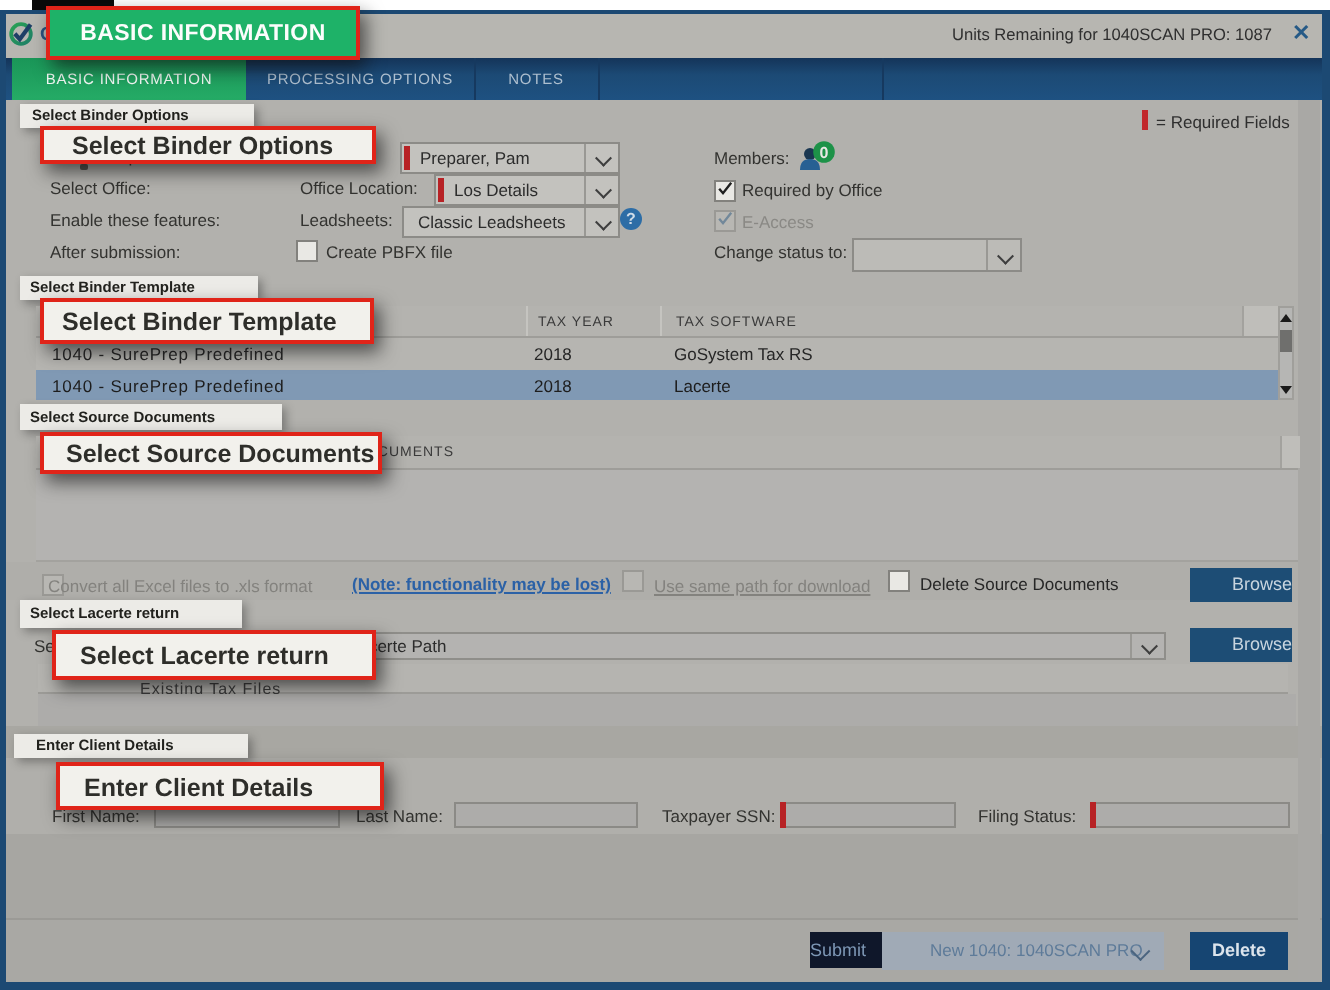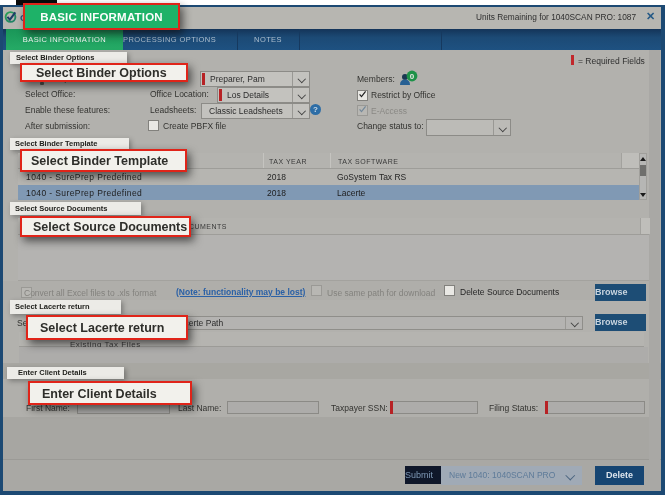--- a/index.html
+++ b/index.html
@@ -9,21 +9,21 @@
   .dd{position:absolute;background:#c3c2be;border:1px solid #8c8b87;box-sizing:border-box;}
   .dd .txt{position:absolute;left:7px;top:2px;font-size:8.5px;color:#2c2c2c;white-space:nowrap;}
   .dd .red{position:absolute;left:1px;top:1px;bottom:1px;width:3px;background:#b72225;}
   .dd .chev{position:absolute;right:0;top:0;bottom:0;width:16px;border-left:1px solid #999894;}
   .chevg{position:absolute;width:4.5px;height:4.5px;border-right:1.2px solid #3e3e3e;border-bottom:1.2px solid #3e3e3e;transform:rotate(45deg);}
   .cb{position:absolute;width:9px;height:9px;background:#e9e8e4;border:1px solid #82817d;}
   .cb.dis{background:#b8b7b3;border-color:#9a9995;}
   .callout{position:absolute;background:#f2f1ec;border:2px solid #e02419;box-shadow:3px 4px 9px rgba(15,15,15,.62);color:#2e2e2a;font-weight:700;font-size:12.5px;white-space:nowrap;}
   .stab{position:absolute;background:#ecebe7;font-size:7.5px;font-weight:bold;color:#22221e;white-space:nowrap;box-shadow:2px 2px 5px rgba(20,20,20,.35);}
   .thead{font-size:7px;color:#3a3a3a;letter-spacing:.5px;position:absolute;white-space:nowrap;}
-  .btn{position:absolute;background:#1d4d75;color:#c9d5df;font-size:9px;text-align:left;font-weight:bold;}
+  .btn{position:absolute;background:#1d4d75;color:#c9d5df;font-size:9px;text-align:right;}
 </style>
 </head>
 <body>
 
 <div class="abs" style="left:16px;top:0;width:41px;height:6px;background:#0a0a0a;"></div>
 
 <div class="abs" style="left:0;top:5px;width:665px;height:490px;box-sizing:border-box;border:solid #1c4973;border-width:2px 4px 4px 3px;background:#b2b1ad;"></div>
 
 <div class="abs" style="left:3px;top:7px;width:658px;height:22px;background:#b7b6b1;"></div>
 <svg class="abs" style="left:4px;top:10px;" width="14" height="14" viewBox="0 0 14 14">
@@ -38,21 +38,21 @@
 </svg>
 <div class="abs" style="left:20px;top:12px;font-size:9.5px;font-weight:bold;color:#2a527e;">Create New Binder</div>
 <div class="abs" style="left:0;top:12px;width:636px;text-align:right;font-size:8.3px;color:#2f2f2f;">Units Remaining for 1040SCAN PRO: 1087</div>
 <div class="abs" style="left:646px;top:10px;font-size:11px;font-weight:bold;color:#265a86;">✕</div>
 
 <div class="abs" style="left:3px;top:29px;width:658px;height:21px;background:linear-gradient(#143459,#1c4a75 40%,#1e5181);"></div>
 <div class="abs" style="left:237px;top:29px;width:1px;height:21px;background:#16395f;"></div>
 <div class="abs" style="left:299px;top:29px;width:1px;height:21px;background:#16395f;"></div>
 <div class="abs" style="left:441px;top:29px;width:1px;height:21px;background:#16395f;"></div>
 <div class="abs" style="left:6px;top:29px;width:117px;height:21px;background:linear-gradient(#1a9658,#25ab66);color:#f2f8f4;font-size:7.5px;letter-spacing:.4px;text-align:center;line-height:21px;">BASIC INFORMATION</div>
-<div class="abs" style="left:123px;top:29px;width:114px;height:35px;color:#aebfcf;font-size:7.5px;letter-spacing:.4px;text-align:left;line-height:21px;">PROCESSING OPTIONS</div>
+<div class="abs" style="left:123px;top:29px;width:114px;height:35px;color:#aebfcf;font-size:7.5px;letter-spacing:.4px;text-align:center;line-height:21px;">PROCESSING OPTIONS</div>
 <div class="abs" style="left:237px;top:29px;width:62px;height:21px;color:#aebfcf;font-size:7.5px;letter-spacing:.4px;text-align:center;line-height:21px;">NOTES</div>
 <div class="abs" style="left:299px;top:29px;width:136px;height:21px;color:#aebfcf;font-size:7.5px;letter-spacing:.4px;text-align:center;line-height:21px;margin-top:33px;">OPTIONAL INFORMATION</div>
 
 <div class="abs" style="left:3px;top:50px;width:658px;height:313px;background:#b2b1ad;"></div>
 <div class="abs" style="left:3px;top:363px;width:658px;height:16px;background:#a8a7a2;"></div>
 <div class="abs" style="left:3px;top:379px;width:658px;height:38px;background:#b0afab;"></div>
 <div class="abs" style="left:3px;top:417px;width:658px;height:42px;background:#a7a6a2;"></div>
 <div class="abs" style="left:3px;top:459px;width:658px;height:32px;background:#a9a8a4;border-top:1px solid #9b9a96;box-sizing:border-box;"></div>
 
 <div class="abs" style="left:649px;top:50px;width:11px;height:441px;background:#a9a8a5;"></div>
@@ -81,21 +81,21 @@
 <div class="dd" style="left:217px;top:87px;width:93px;height:16px;">
   <div class="red"></div>
     <div class="txt" style="left:9px;">Los Details</div>
   <div class="chev"></div>
     <div class="chevg" style="right:5px;top:4px;"></div>
 </div>
 <div class="cb" style="left:357px;top:90px;"></div>
 <svg class="abs" style="left:357px;top:89px;" width="11" height="11" viewBox="0 0 11 11">
     <path d="M2.6 5.4 L4.5 7.6 L8.6 2.4" fill="none" stroke="#1f1f1f" stroke-width="1.2"></path>
   </svg>
-<div class="lbl" style="left:371px;top:90px;">Restrict by Office</div>
+<div class="lbl" style="left:371px;top:90px;">Required by Office</div>
 
 <div class="lbl" style="left:25px;top:105px;">Enable these features:</div>
 <div class="lbl" style="left:150px;top:105px;">Leadsheets:</div>
 <div class="dd" style="left:201px;top:103px;width:109px;height:16px;">
   <div class="txt" style="left:7px;">Classic Leadsheets</div>
   <div class="chev"></div>
     <div class="chevg" style="right:5px;top:4px;"></div>
 </div>
 <div class="abs" style="left:310px;top:104px;width:11px;height:11px;border-radius:50%;background:#2d6da6;color:#cfdce8;font-size:8px;font-weight:bold;text-align:center;line-height:11px;">?</div>
 <div class="cb dis" style="left:357px;top:105px;"></div>
@@ -140,21 +140,21 @@
 <div class="stab" style="left:10px;top:202px;width:131px;height:13px;line-height:13px;padding-left:5px;box-sizing:border-box;">Select Source Documents</div>
 <div class="abs" style="left:18px;top:218px;width:631px;height:17px;background:#b4b3af;border-bottom:1px solid #9e9d99;box-sizing:border-box;"></div>
 <div class="thead" style="left:142px;top:223px;">SOURCE DOCUMENTS</div>
 <div class="abs" style="left:640px;top:218px;width:9px;height:16px;background:#bfbeba;border-left:1px solid #a3a29e;"></div>
 <div class="abs" style="left:18px;top:235px;width:631px;height:46px;background:#b4b3b1;border-bottom:1px solid #a3a29e;box-sizing:border-box;"></div>
 <div class="abs" style="left:3px;top:281px;width:646px;height:19px;background:#afaeaa;"></div>
 <div class="cb dis" style="left:21px;top:287px;"></div>
 <div class="lbl" style="left:24px;top:288px;color:#83827e;">Convert all Excel files to .xls format</div>
 <div class="abs" style="left:176px;top:287px;font-size:8.5px;font-weight:bold;color:#2b61a6;text-decoration:underline;">(Note: functionality may be lost)</div>
 <div class="cb dis" style="left:311px;top:285px;"></div>
-<div class="lbl" style="left:327px;top:288px;color:#83827e;">Use same path for download</div>
+<div class="lbl" style="left:327px;top:288px;color:#83827e;text-decoration:underline;">Use same path for download</div>
 <div class="cb" style="left:444px;top:285px;"></div>
 <div class="lbl" style="left:460px;top:287px;color:#262626;">Delete Source Documents</div>
 <div class="btn" style="left:595px;top:284px;width:51px;height:17px;line-height:17px;">Browse</div>
 
 <div class="stab" style="left:10px;top:300px;width:111px;height:14px;line-height:13px;padding-left:5px;box-sizing:border-box;">Select Lacerte return</div>
 <div class="lbl" style="left:17px;top:318px;">Select Lacerte Tax File:</div>
 <div class="dd" style="left:85px;top:316px;width:498px;height:14px;background:#b4b3b1;border-color:#8f8e8a;">
   <div class="txt" style="left:89px;top:1px;">Lacerte Path</div>
   <div class="chev"></div>
     <div class="chevg" style="right:5px;top:3px;"></div>
@@ -172,21 +172,21 @@
 <div class="lbl" style="left:178px;top:403px;">Last Name:</div>
 <div class="abs" style="left:227px;top:401px;width:92px;height:13px;background:#adacaa;border:1px solid #8b8a86;box-sizing:border-box;"></div>
 <div class="lbl" style="left:331px;top:403px;">Taxpayer SSN:</div>
 <div class="abs" style="left:390px;top:401px;width:3px;height:13px;background:#b72225;"></div>
 <div class="abs" style="left:393px;top:401px;width:85px;height:13px;background:#adacaa;border:1px solid #8b8a86;border-left:none;box-sizing:border-box;"></div>
 <div class="lbl" style="left:489px;top:403px;">Filing Status:</div>
 <div class="abs" style="left:545px;top:401px;width:3px;height:13px;background:#b72225;"></div>
 <div class="abs" style="left:548px;top:401px;width:97px;height:13px;background:#adacaa;border:1px solid #8b8a86;border-left:none;box-sizing:border-box;"></div>
 
 <div class="abs" style="left:405px;top:466px;width:39px;height:18px;background:#0f172a;color:#7d97b5;font-size:9px;text-align:left;line-height:18px;">Submit</div>
-<div class="abs" style="left:441px;top:466px;width:141px;height:19px;background:#a0aab6;color:#5e7b99;font-size:8.5px;line-height:19px;padding-left:8px;box-sizing:border-box;">New 1040: 1040SCAN PRO
+<div class="abs" style="left:441px;top:466px;width:141px;height:19px;background:#a0aab6;color:#5e7b99;font-size:8.5px;line-height:19px;padding-left:24px;box-sizing:border-box;">New 1040: 1040SCAN PRO
   <div class="chevg" style="right:9px;top:6px;width:5.5px;height:5.5px;border-color:#4a647f;"></div>
 </div>
 <div class="abs" style="left:595px;top:466px;width:49px;height:19px;background:#164572;color:#dce4ec;font-weight:bold;font-size:9px;text-align:center;line-height:19px;">Delete</div>
 
 <div class="callout" style="left:23px;top:3px;width:157px;height:27px;background:#1eb268;color:#fcfdfc;text-align:center;line-height:25px;font-size:11.5px;letter-spacing:.2px;box-sizing:border-box;">BASIC INFORMATION</div>
 <div class="callout" style="left:20px;top:63px;width:168px;height:19px;line-height:17px;padding-left:14px;box-sizing:border-box;">Select Binder Options</div>
 <div class="callout" style="left:20px;top:149px;width:167px;height:23px;line-height:21px;padding-left:9px;box-sizing:border-box;">Select Binder Template</div>
 <div class="callout" style="left:20px;top:216px;width:171px;height:21px;line-height:19px;padding-left:11px;box-sizing:border-box;">Select Source Documents</div>
 <div class="callout" style="left:26px;top:315px;width:162px;height:25px;line-height:23px;padding-left:12px;box-sizing:border-box;">Select Lacerte return</div>
 <div class="callout" style="left:28px;top:381px;width:164px;height:24px;line-height:22px;padding-left:12px;box-sizing:border-box;">Enter Client Details</div>

